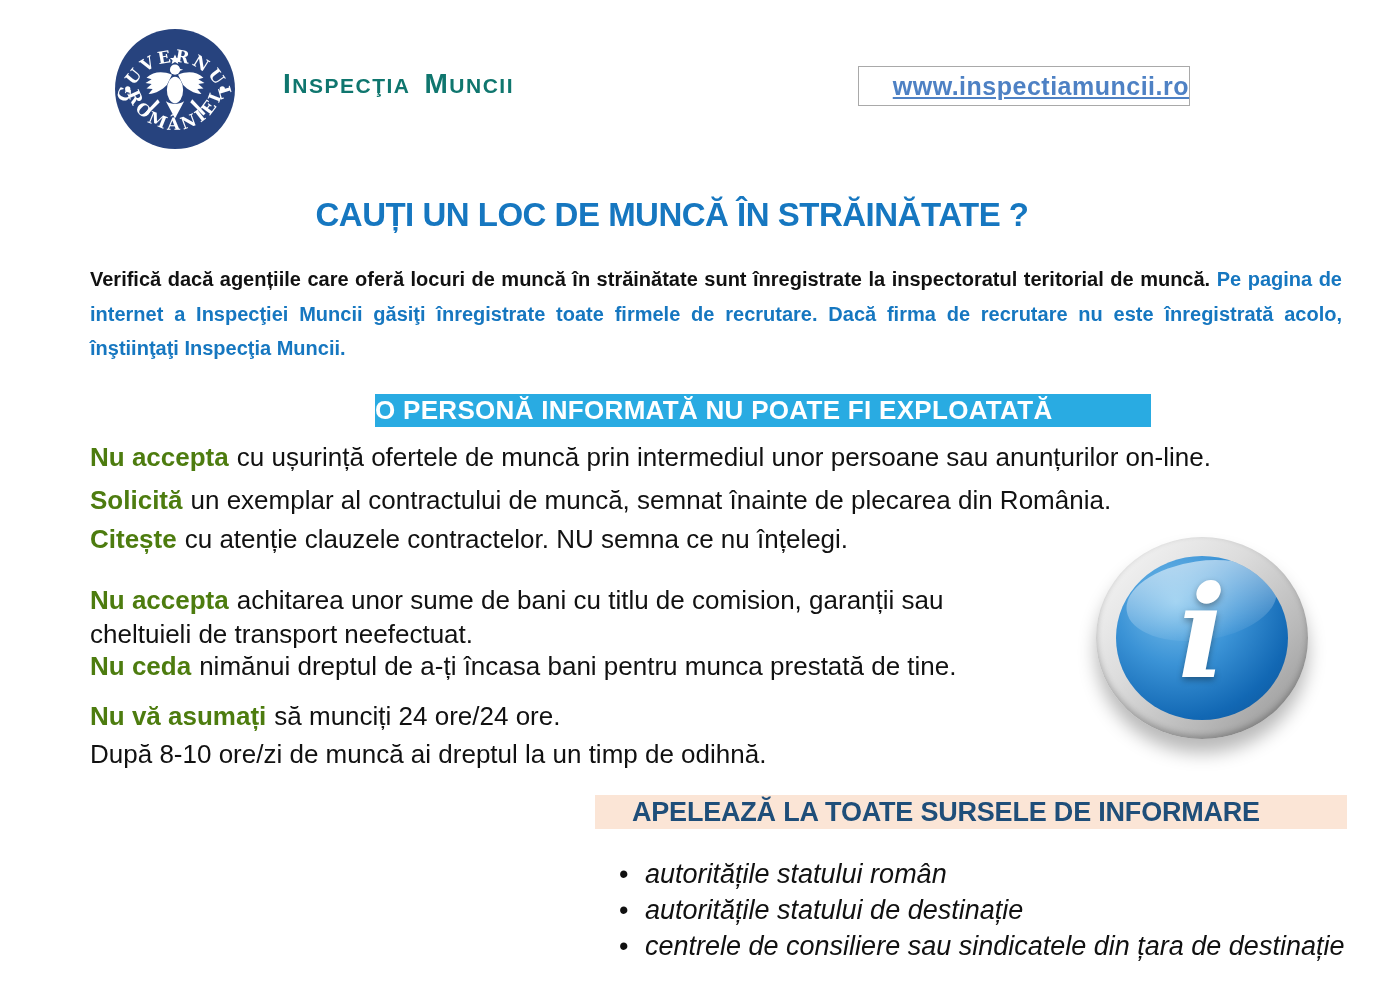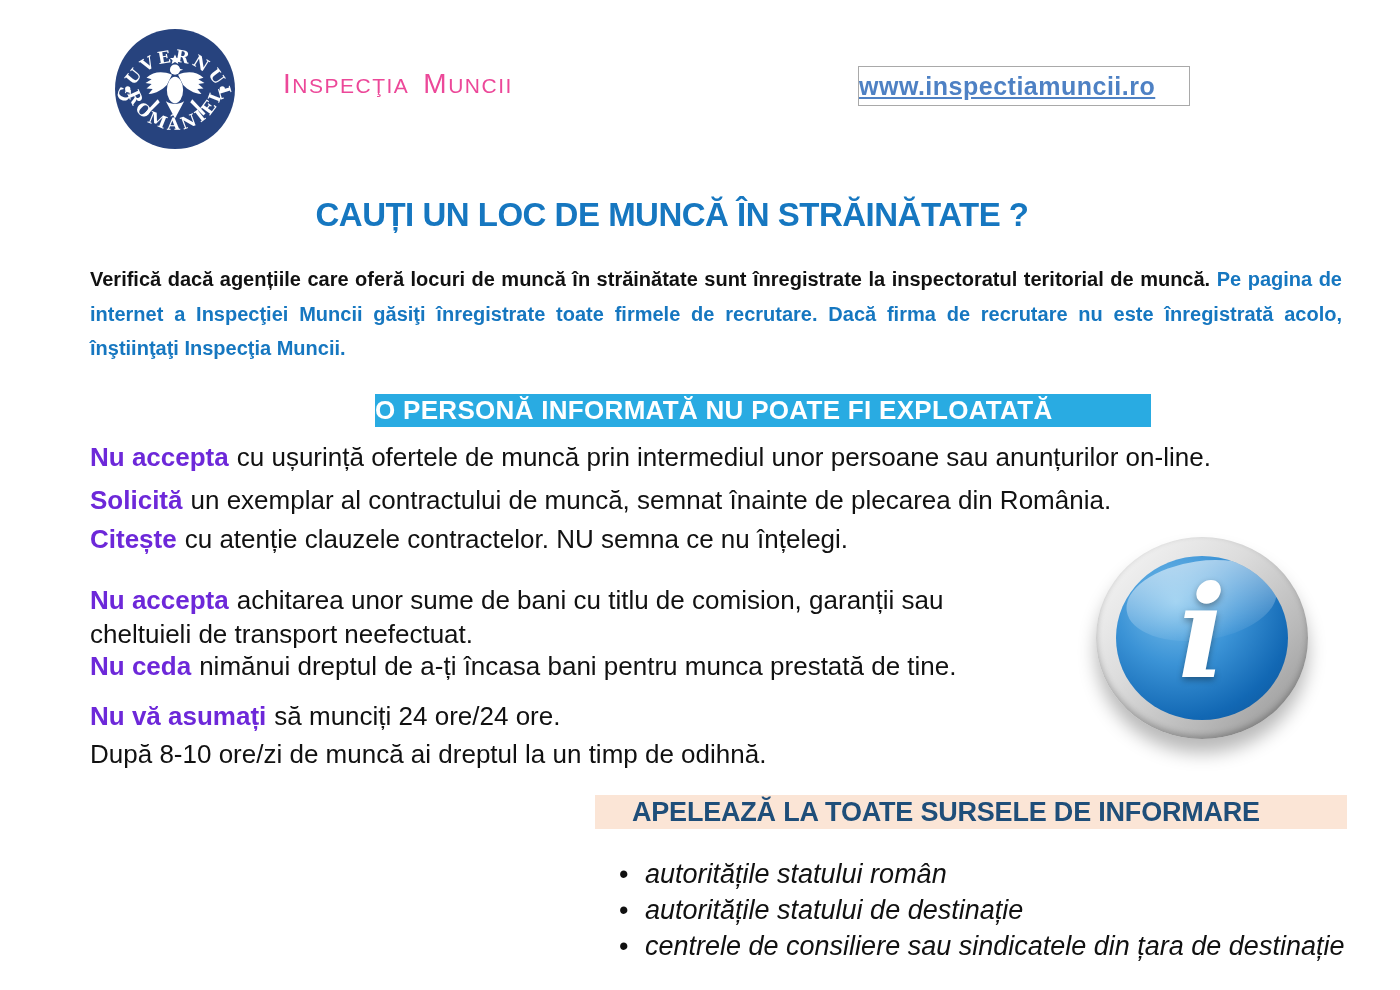--- a/index.html
+++ b/index.html
@@ -8,29 +8,29 @@
     width:1400px;height:990px;
     background:#ffffff;
     font-family:"Liberation Sans",sans-serif;
     overflow:hidden;
   }
 
   
   .logo{position:absolute;left:114px;top:28px;width:122px;height:122px;}
   .org-name{
     position:absolute;left:283px;top:68px;
-    font-weight:normal;color:#ec4899;
+    font-weight:bold;color:#0f766e;
     font-size:21px;letter-spacing:1.5px;white-space:nowrap;
   }
   .org-name .bigcap{font-size:28px;}
   .org-name .word-gap{display:inline-block;width:14px;}
   .url-box{
     position:absolute;left:858px;top:66px;width:330px;height:38px;
     border:1px solid #a9a9a9;background:#fff;
-    display:flex;align-items:center;justify-content:flex-start;
+    display:flex;align-items:center;justify-content:flex-end;
   }
   .url-link{
     color:#4E81C4;font-weight:bold;font-size:25px;
     text-decoration:underline;letter-spacing:0.5px;cursor:pointer;
   }
 
   
   .main-title{
     position:absolute;left:0;right:56px;top:196px;
     text-align:center;
@@ -48,21 +48,21 @@
   
   .banner{
     position:absolute;left:375px;top:394px;width:776px;height:33px;
     background:#29ABE2;color:#ffffff;
     font-weight:bold;font-size:26px;line-height:33px;
     letter-spacing:0.3px;
   }
 
   
   .advice{position:absolute;left:90px;font-size:26px;color:#111;line-height:34px;}
-  .advice .lead{color:#6d28d9;font-weight:bold;padding-right:8px;}
+  .advice .lead{color:#4d7c0f;font-weight:bold;padding-right:8px;}
   .a1{top:440px;width:1280px;}
   .a2{top:483px;width:1280px;}
   .a3{top:522px;width:1280px;}
   .a4{top:583px;width:905px;}
   .a5{top:649px;width:1000px;}
   .a6{top:699px;width:1000px;}
   .a6 .line2{margin-top:4px;}
 
   
   .info-icon{

